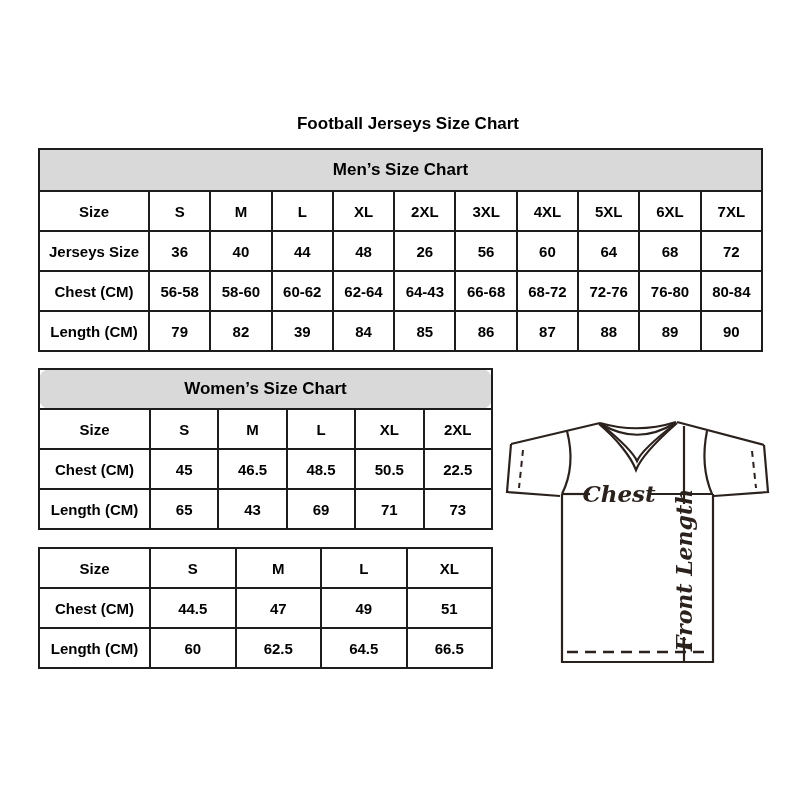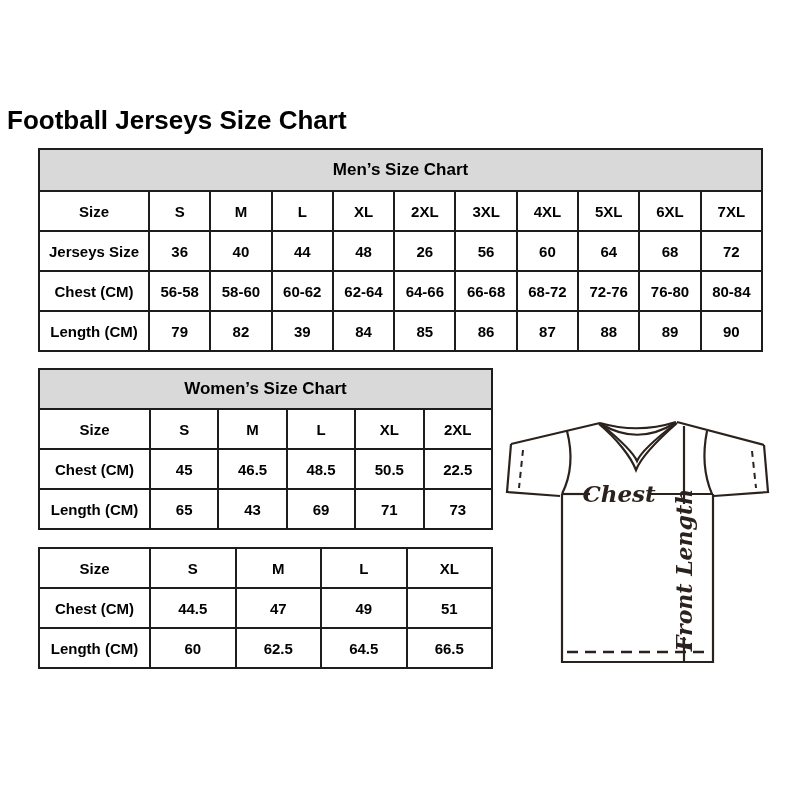--- a/index.html
+++ b/index.html
@@ -9,22 +9,23 @@
     height: 800px;
     background: #ffffff;
     font-family: "Liberation Sans", sans-serif;
     overflow: hidden;
   }
   #page-title {
     position: absolute;
     top: 98px;
     left: 0;
     width: 784px;
-    margin: 7px;
-    font-size: 26px;
+    margin: 16px;
+    text-align: center;
+    font-size: 17px;
     font-weight: bold;
     color: #000000;
     letter-spacing: 0px;
   }
   table.size-table {
     position: absolute;
     border-collapse: collapse;
     table-layout: fixed;
     background: #ffffff;
   }
@@ -42,21 +43,21 @@
   table.size-table td.tbl-header {
     background: #d9d9d9;
     font-size: 17px;
   }
   #men-table   { left: 38px; top: 148px; width: 725px; }
   #men-table td { height: 38px; }
   #men-table td.tbl-header { height: 40px; }
   #men-table col.label-col { width: 110px; }
 
   #women-table { left: 38px; top: 368px; width: 455px; }
-  #women-table td { height: 38px; }
+  #women-table td { height: 38px; border-radius: 11px; }
   #women-table col.label-col { width: 111px; }
 
   #youth-table { left: 38px; top: 547px; width: 455px; }
   #youth-table td { height: 38px; }
   #youth-table col.label-col { width: 111px; }
 
   #jersey-diagram {
     position: absolute;
     left: 0;
     top: 0;
@@ -121,21 +122,21 @@
           <td>64</td>
           <td>68</td>
           <td>72</td>
         </tr>
         <tr>
           <td>Chest (CM)</td>
           <td>56-58</td>
           <td>58-60</td>
           <td>60-62</td>
           <td>62-64</td>
-          <td>64-66</td>
+          <td>64-43</td>
           <td>66-68</td>
           <td>68-72</td>
           <td>72-76</td>
           <td>76-80</td>
           <td>80-84</td>
         </tr>
         <tr>
           <td>Length (CM)</td>
           <td>79</td>
           <td>82</td>

